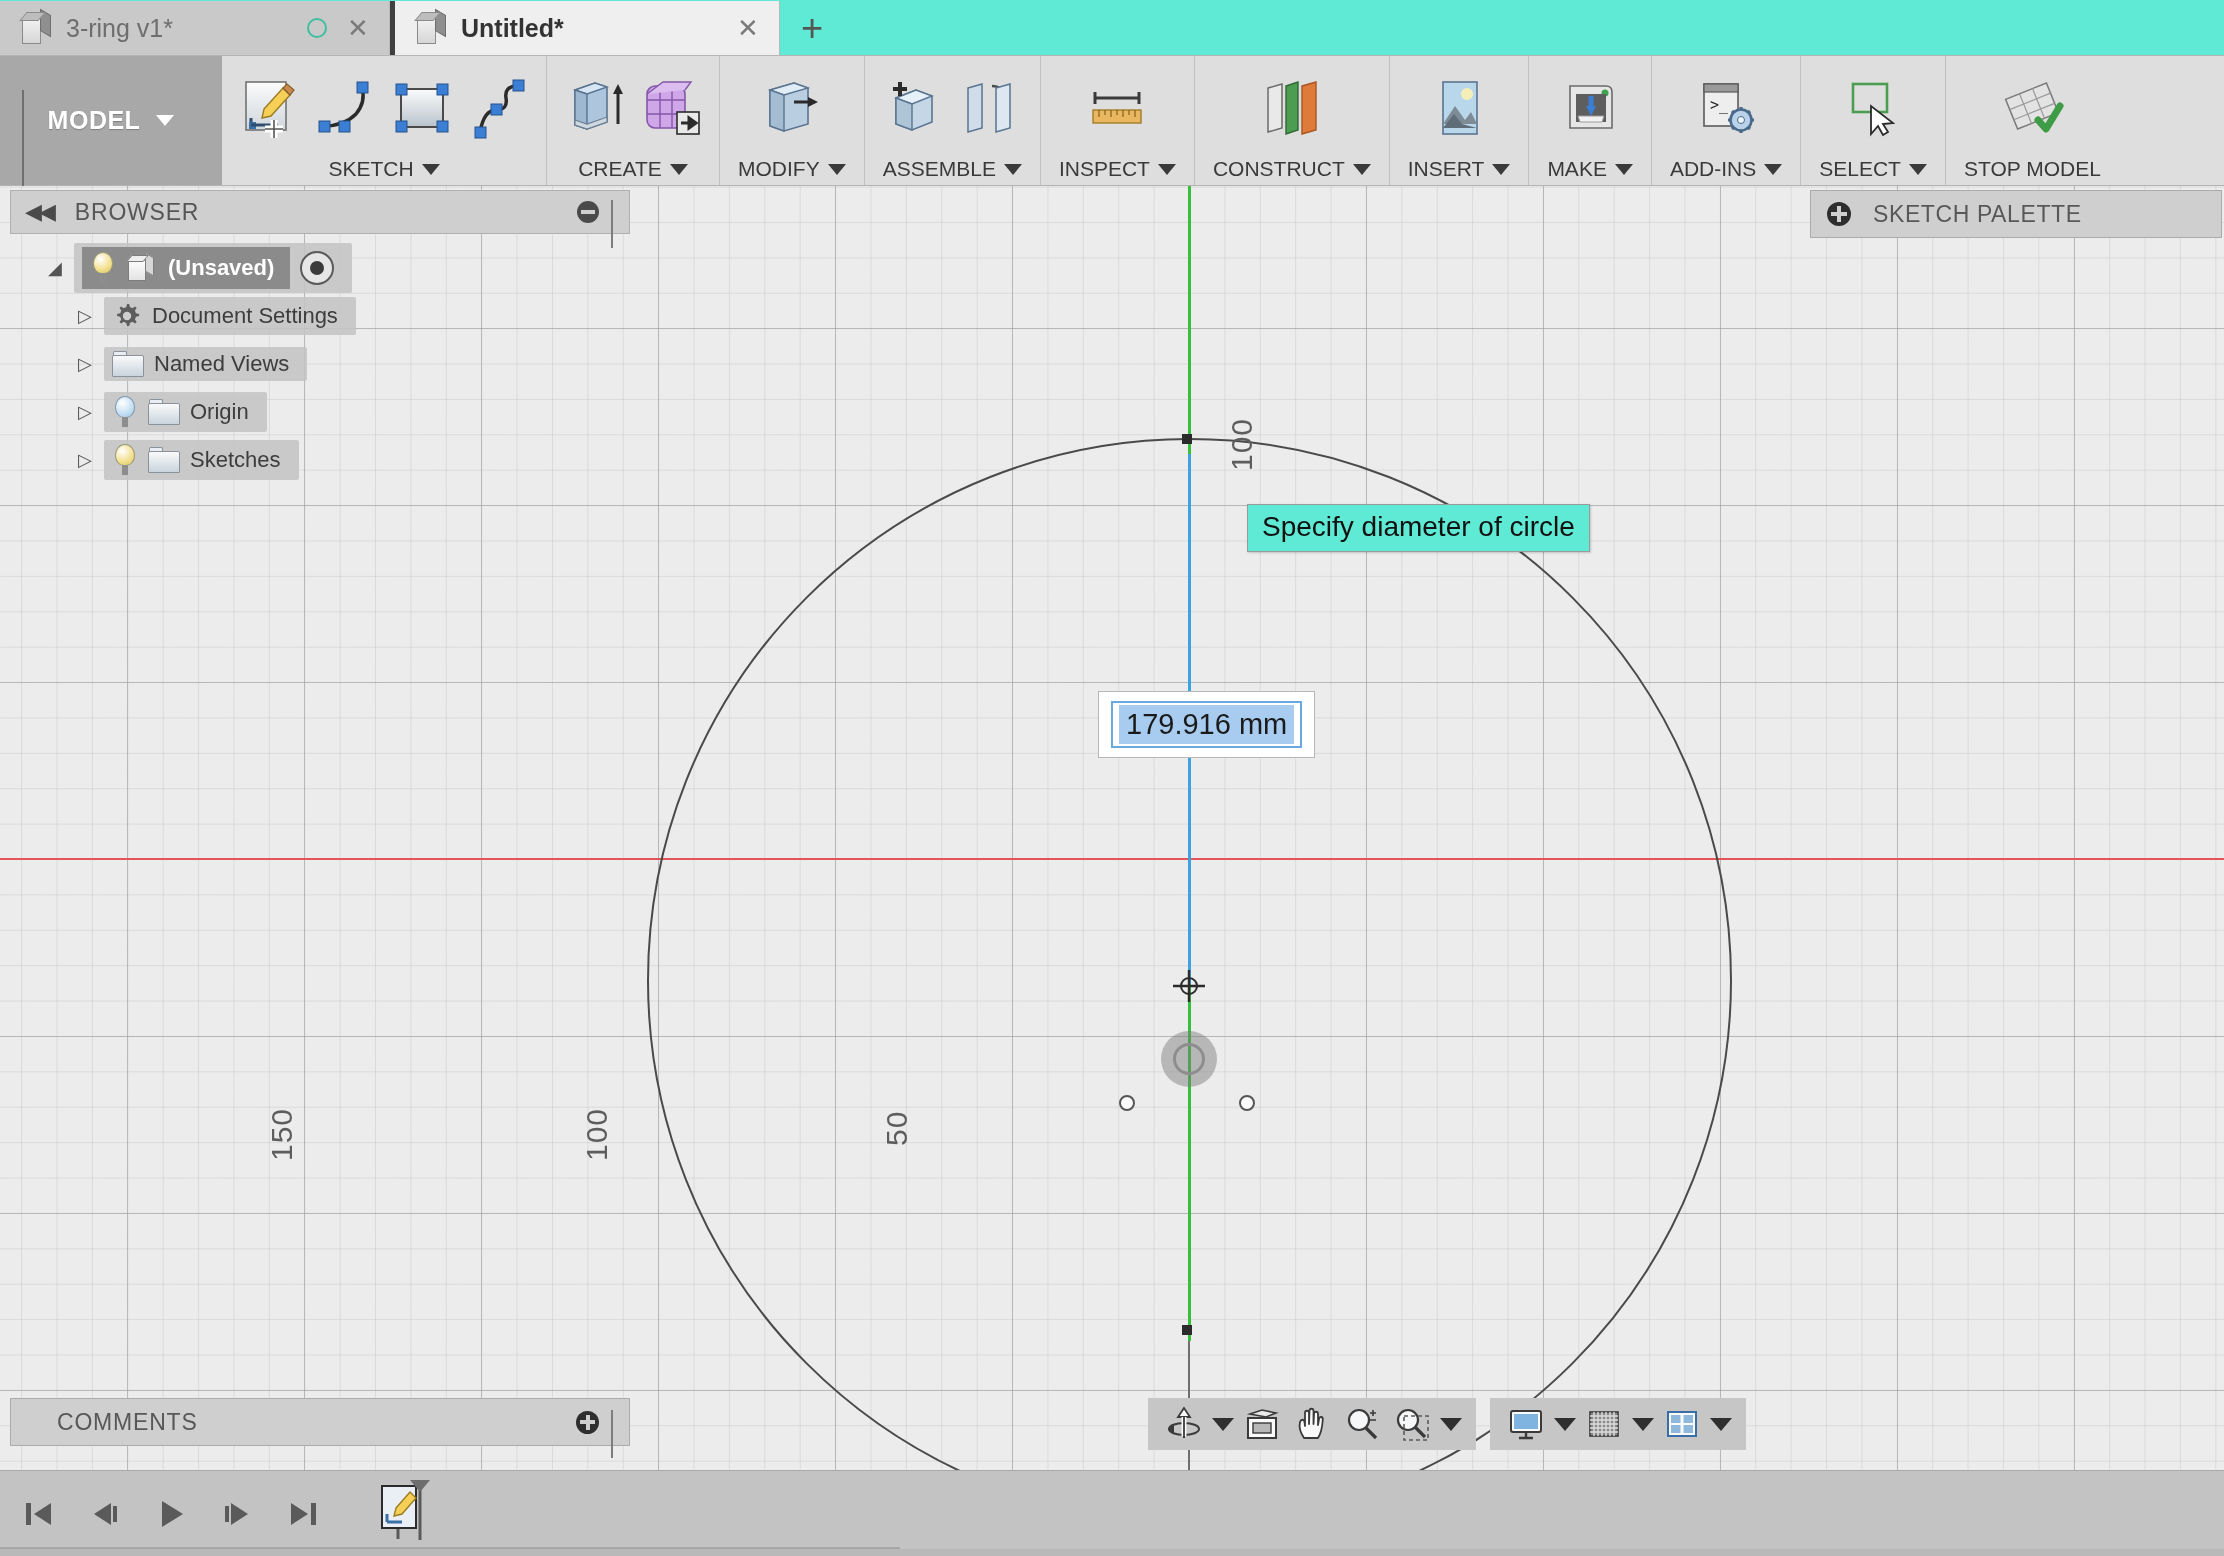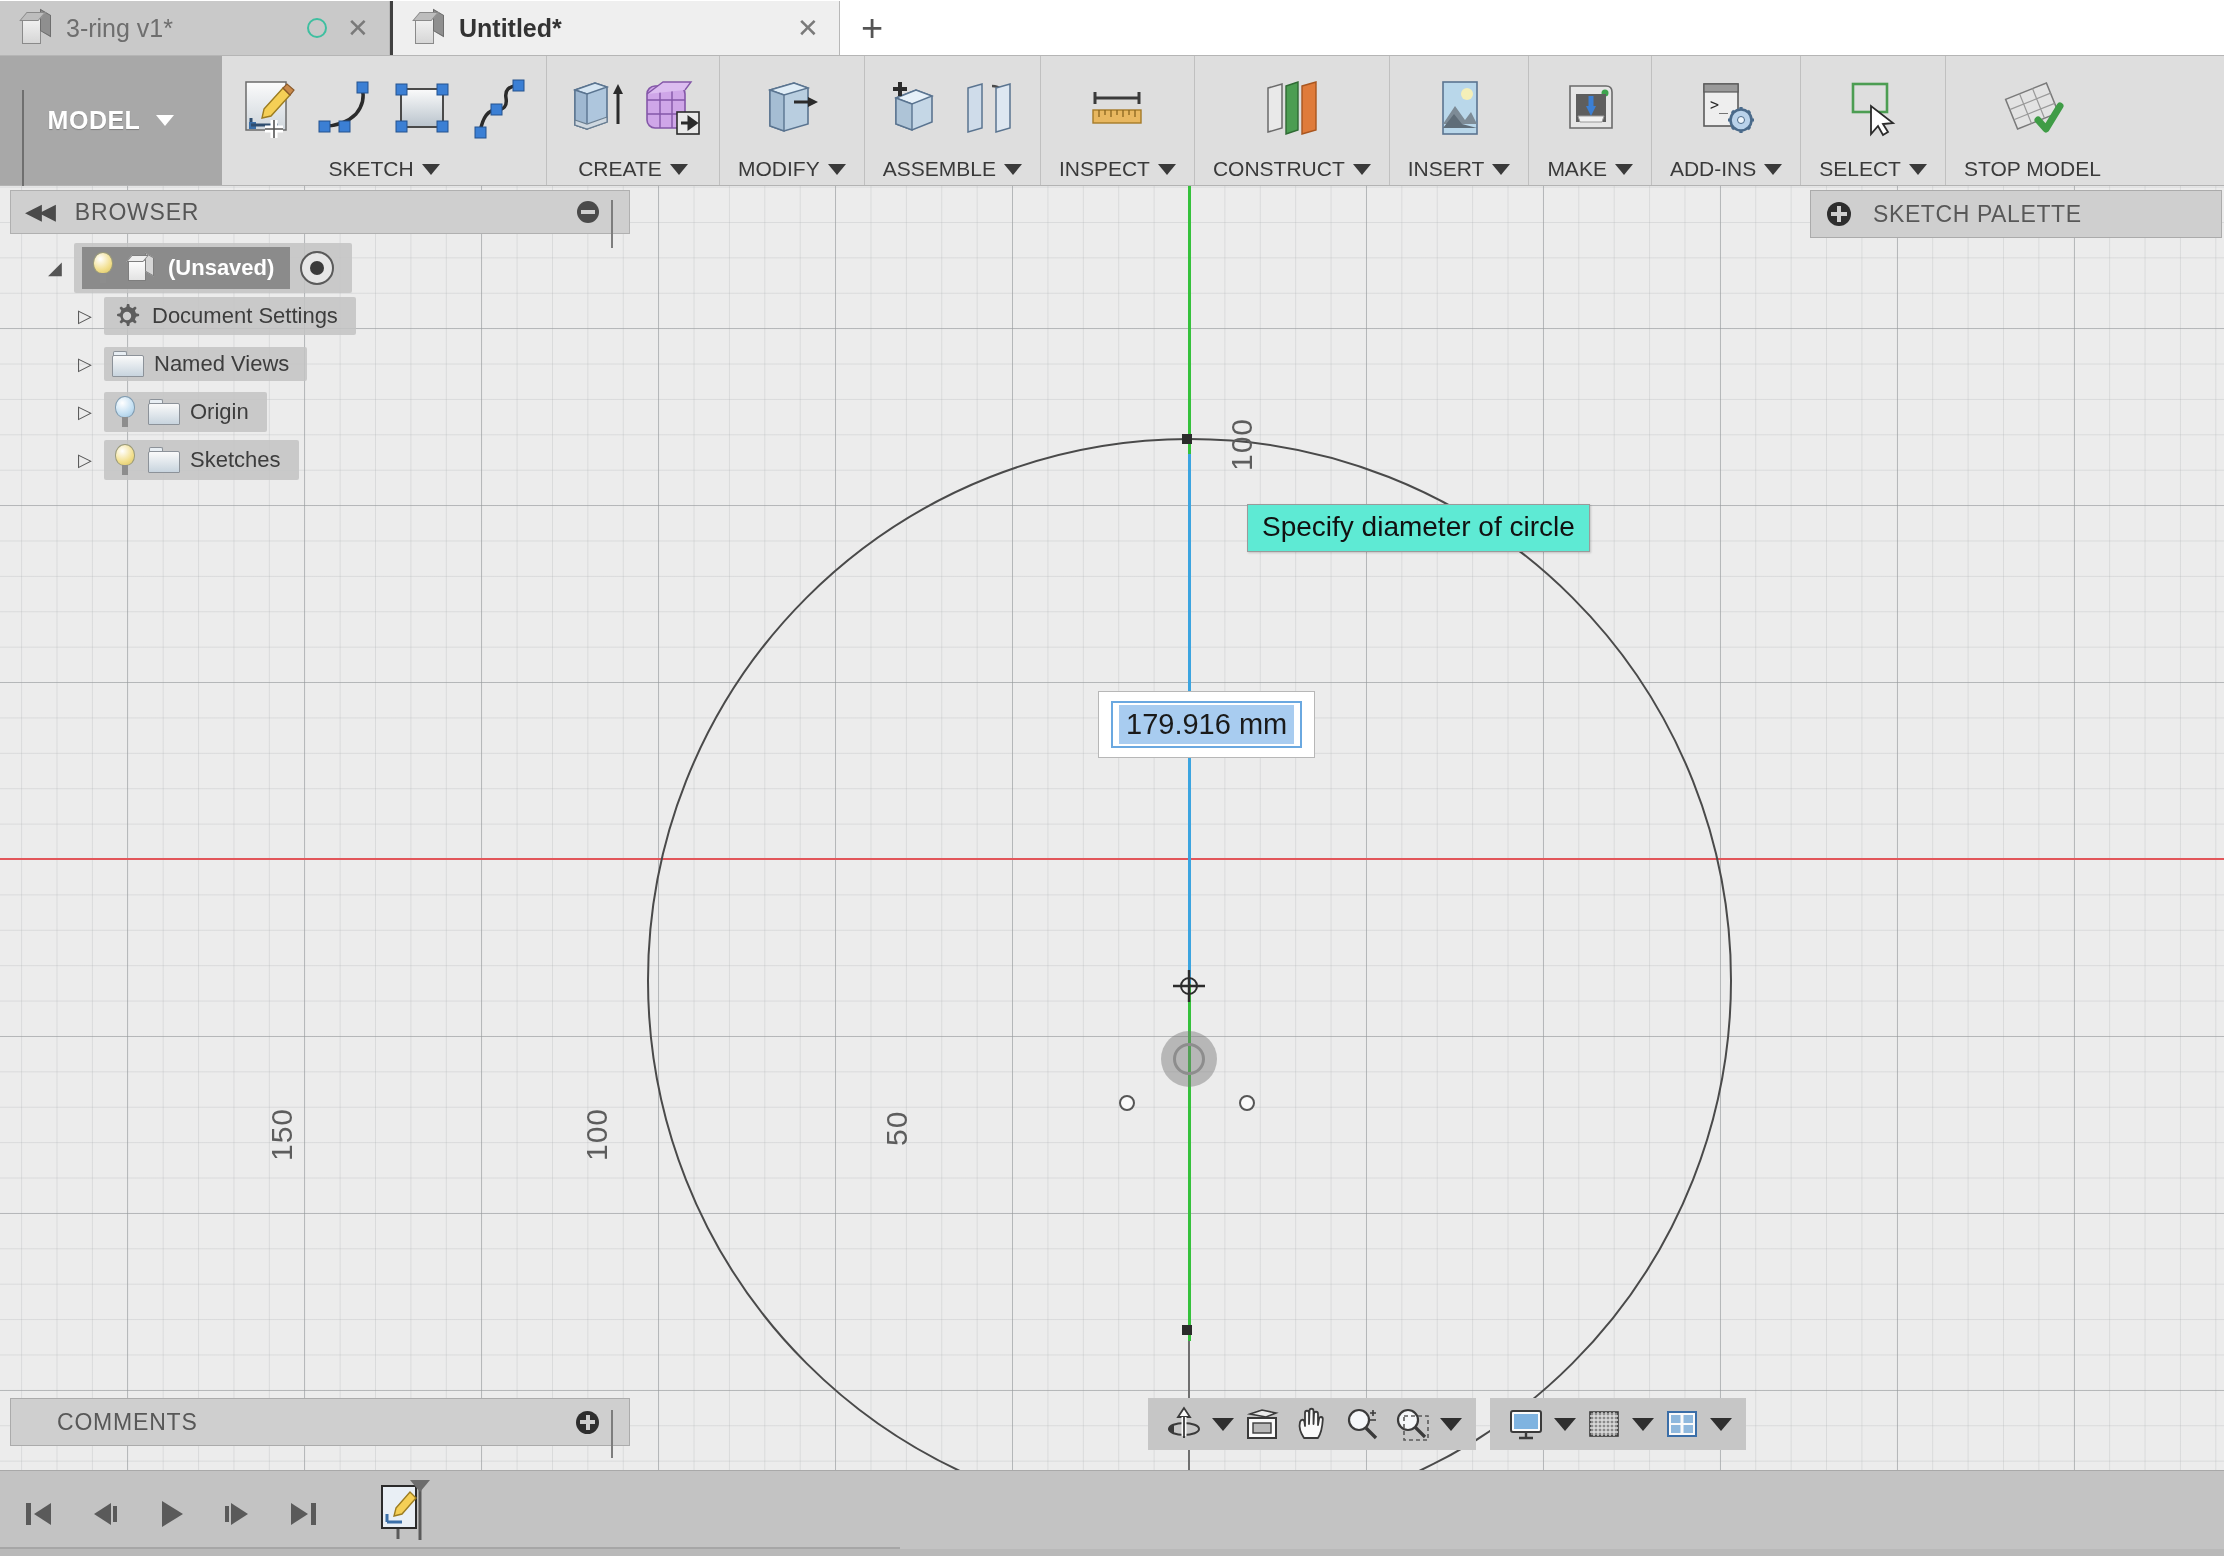--- a/index.html
+++ b/index.html
@@ -1,25 +1,25 @@
 <!DOCTYPE html>
 <html><head>
 <meta charset="utf-8">
 <style>
   * { box-sizing: border-box; margin:0; padding:0; }
   html,body{ width:2224px; height:1556px; overflow:hidden; background:#eceded;
     font-family:"Liberation Sans", sans-serif; }
 
   
   .tabbar{ position:absolute; left:0; top:0; width:2224px; height:56px;
-    background:#ffffff; border-bottom:1px solid #b5b5b5; display:flex; align-items:flex-end; }
+    background:#5eead4; border-bottom:1px solid #b5b5b5; display:flex; align-items:flex-end; }
   .tab{ height:54px; display:flex; align-items:center; gap:14px; padding:0 18px 0 22px;
     border-right:1px solid #b8b8b8; position:relative; }
   .tab.inactive{ background:#c9c9c9; color:#6e6e6e; width:390px; }
-  .tab.active{ background:#efefef; color:#2b2b2b; width:450px; border-left:3px solid #404040;}
+  .tab.active{ background:#efefef; color:#2b2b2b; width:390px; border-left:5px solid #404040;}
   .tab .tlabel{ font-size:25px; flex:1; white-space:nowrap; }
   .tab.active .tlabel{ font-weight:bold; color:#333; }
   .tab .tclose{ font-size:26px; color:#7a7a7a; width:26px; text-align:center; }
   .tab .tdot{ width:20px; height:20px; border:2px solid #3fbfa0; border-radius:50%;
     margin-right:4px; }
   .cube-ico{ width:30px; height:32px; position:relative; flex:0 0 auto; }
   .cube-ico i{ position:absolute; display:block; }
   .cube-ico .f1{ left:0; top:6px; width:19px; height:26px; background:linear-gradient(#f2f2f2,#d6d6d6);
     border:1px solid #8a8a8a;}
   .cube-ico .f2{ left:18px; top:0px; width:11px; height:22px; background:#8f8f8f;

